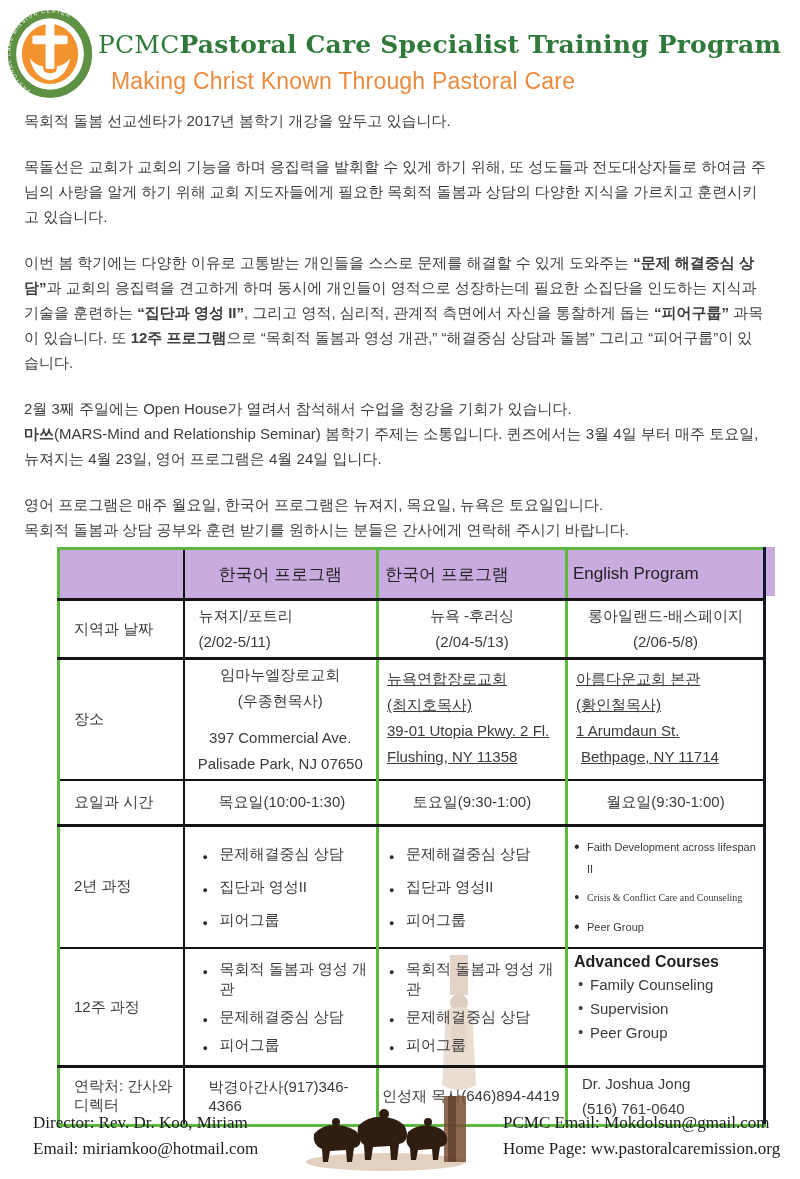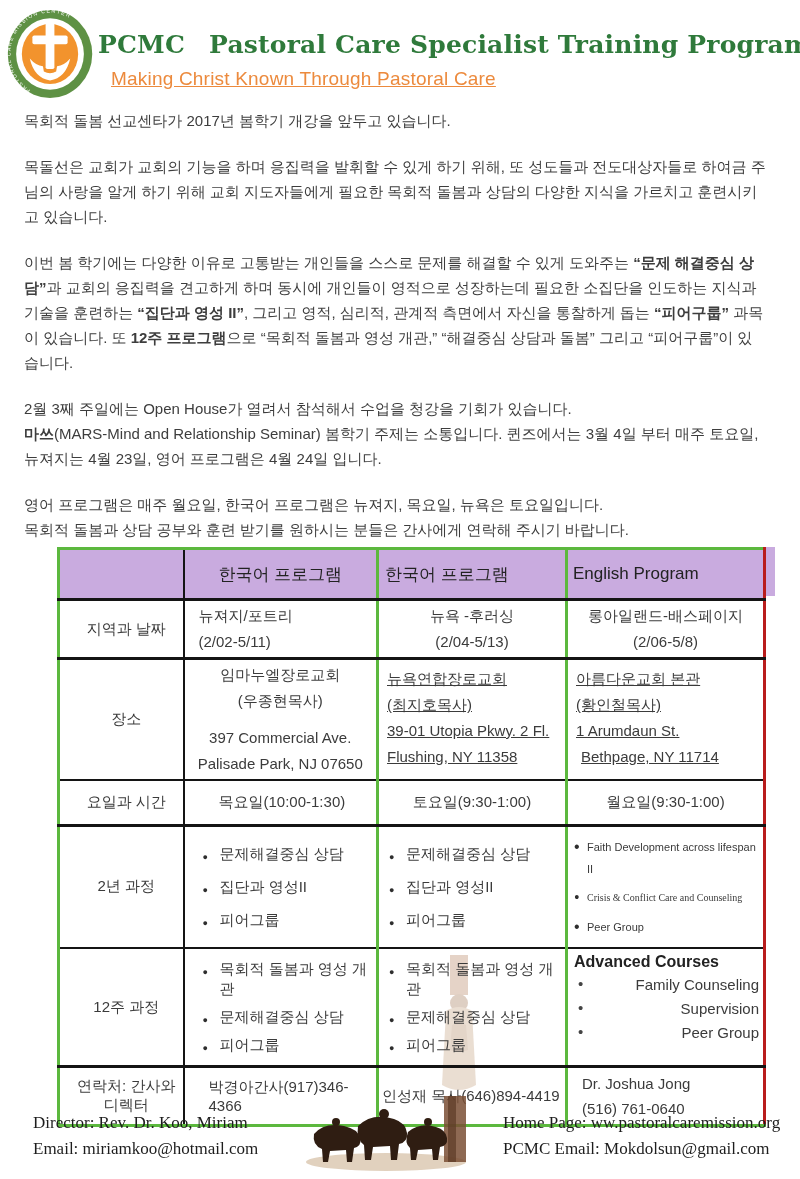--- a/index.html
+++ b/index.html
@@ -10,47 +10,47 @@
     background:#ffffff;
     font-family:"Liberation Sans", sans-serif;
     color:#3d3d3d;
     overflow:hidden;
   }
   
   .hdr{position:absolute;top:8px;left:6px;display:flex;align-items:flex-start;}
   .logo{width:88px;height:92px;flex:0 0 auto;}
   .hdr-text{margin-left:4px;padding-top:22px;}
   .title-line{font-family:"DejaVu Serif","Liberation Serif",serif;font-size:25px;color:#2f7a3b;letter-spacing:.2px;white-space:nowrap;}
-  .title-line .org{font-weight:700;margin-right:24px;}
+  .title-line .org{font-weight:400;margin-right:0;}
   .title-line .ttl{font-weight:700;}
-  .subtitle{margin-top:9px;margin-left:13px;font-size:19px;color:#ec8a3d;letter-spacing:.2px;text-decoration:underline;}
+  .subtitle{margin-top:9px;margin-left:13px;font-size:23px;color:#ec8a3d;letter-spacing:.2px;}
   
   .paras{position:absolute;top:108px;left:24px;width:742px;font-size:15px;line-height:25px;}
   .para{margin:0 0 21px 0;}
   .line{margin:0;}
   .b{font-weight:700;}
   
   .wm-figure{position:absolute;left:428px;top:955px;opacity:.32;z-index:0;}
   
   .tbl-wrap{position:absolute;top:547px;left:57px;z-index:1;}
   .purple-tail{position:absolute;top:0;left:703px;width:15px;height:49px;background:#c9abdf;}
   table.sched{border-collapse:collapse;width:706px;table-layout:fixed;background:transparent;position:relative;z-index:1;}
   table.sched td,table.sched th{border:2px solid #141414;font-size:15px;font-weight:400;color:#3b3b3b;vertical-align:middle;padding:2px 4px;background:transparent;}
   
   table.sched .gl{border-left:3px solid #5cb83e;}
   table.sched .ol{border-left:3px solid #5cb83e;}
-  table.sched .or{border-right:3px solid #b91c1c;}
+  table.sched .or{border-right:3px solid #0f172a;}
   table.sched tr.first th,table.sched tr.first td{border-top:3px solid #5cb83e;}
   table.sched tr.last th,table.sched tr.last td{border-bottom:3px solid #5cb83e;}
   table.sched tr.thick th,table.sched tr.thick td{border-bottom:3px solid #141414;}
   table.sched tr.hdrrow th{background:#c9abdf;height:44px;font-size:17px;font-weight:400;color:#222;}
   .hc2{text-align:center;}
   .hc3{text-align:left;padding-left:6px !important;}
   .hc4{text-align:left;padding-left:5px !important;font-size:17px;}
-  td.lbl{font-weight:700;font-size:16px;color:#2e2e2e;padding-left:14px !important;text-align:center;}
+  td.lbl{font-weight:700;font-size:16px;color:#2e2e2e;padding-left:14px !important;}
   .c{text-align:center;}
   .vt{vertical-align:top !important;}
   .bold{font-weight:700;}
   .pl14{padding-left:14px !important;}
   .pl24{padding-left:24px !important;}
   .pl34{padding-left:34px !important;}
   .pl8{padding-left:8px !important;}
   .pt6{padding-top:6px !important;text-decoration:underline;}
   .lh26 .line{line-height:26px;}
   .lh25 .line{line-height:25px;}
@@ -58,21 +58,21 @@
   
   ul.blt{list-style:none;margin:6px 0;padding:0 0 0 14px;}
   ul.blt li{position:relative;padding-left:17px;margin:13px 0;line-height:20px;}
   ul.blt li::before{content:"●";position:absolute;left:0;top:3px;font-size:9px;color:#2e2e2e;}
   ul.blt.tight li{margin:8px 0;}
   ul.en{list-style:none;margin:4px 0;padding:0 0 0 2px;}
   ul.en li{position:relative;padding-left:13px;margin:7px 0;line-height:22px;font-size:11px;}
   ul.en li::before{content:"•";position:absolute;left:0;top:0;font-size:16px;color:#2e2e2e;}
   ul.en li.serif{font-family:"Liberation Serif",serif;font-size:10px;}
   .adv-head{font-weight:700;font-size:16px;color:#222;margin:2px 0 0 2px;}
-  ul.adv{list-style:none;margin:2px 0 0 0;padding:0 0 0 4px;text-align:right;}
+  ul.adv{list-style:none;margin:2px 0 0 0;padding:0 0 0 4px;}
   ul.adv li{position:relative;padding-left:14px;margin:4px 0;line-height:20px;}
   ul.adv li::before{content:"•";position:absolute;left:2px;top:-1px;font-size:15px;color:#444;}
   
   .foot{position:absolute;width:800px;top:1104px;left:0;font-family:"Liberation Serif","DejaVu Serif",serif;font-size:17px;color:#1d1d1d;z-index:1;}
   .foot .left{position:absolute;left:33px;top:6px;line-height:26px;}
   .foot .right{position:absolute;left:503px;top:6px;line-height:26px;}
   .foot-img{position:absolute;left:296px;top:-8px;}
 </style>
 </head>
 <body>
@@ -261,18 +261,18 @@
       <g fill="#2f1d12">
         <path d="M18,38 q10,-12 30,-8 q14,3 16,12 q2,8 -6,10 l-2,14 h-5 l-1,-12 l-16,1 l-2,11 h-5 l-1,-13 q-10,-4 -8,-15 z"></path>
         <path d="M62,30 q14,-14 36,-7 q12,4 13,14 q1,9 -8,11 l-2,16 h-6 l-1,-14 l-17,1 l-2,13 h-6 l-1,-15 q-8,-6 -6,-19 z"></path>
         <path d="M112,36 q12,-10 28,-5 q10,3 11,11 q1,8 -7,9 l-2,13 h-5 l-1,-11 l-14,1 l-2,10 h-5 l-1,-12 q-6,-5 -2,-16 z"></path>
         <circle cx="40" cy="26" r="4"></circle>
         <circle cx="88" cy="18" r="5"></circle>
         <circle cx="132" cy="26" r="4"></circle>
       </g>
     </svg>
     <div class="right">
+      <div>PCMC Email: Mokdolsun@gmail.com</div>
       <div>Home  Page: ww.pastoralcaremission.org</div>
-      <div>PCMC Email: Mokdolsun@gmail.com</div>
     </div>
   </div>
 
 </div>
 
 </body></html>

